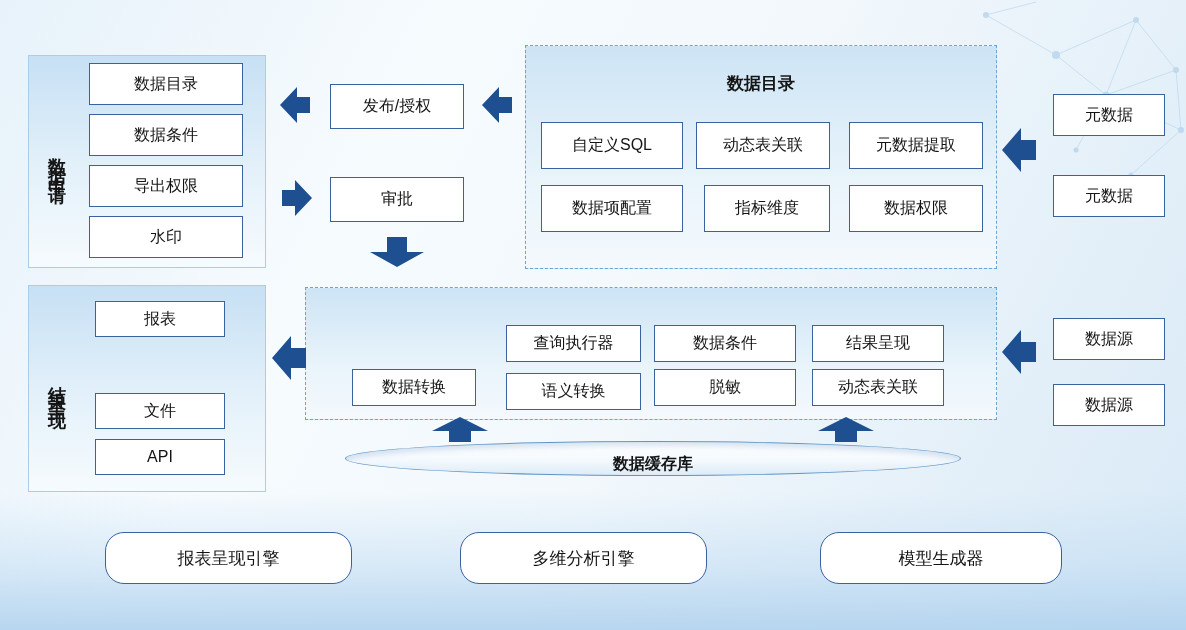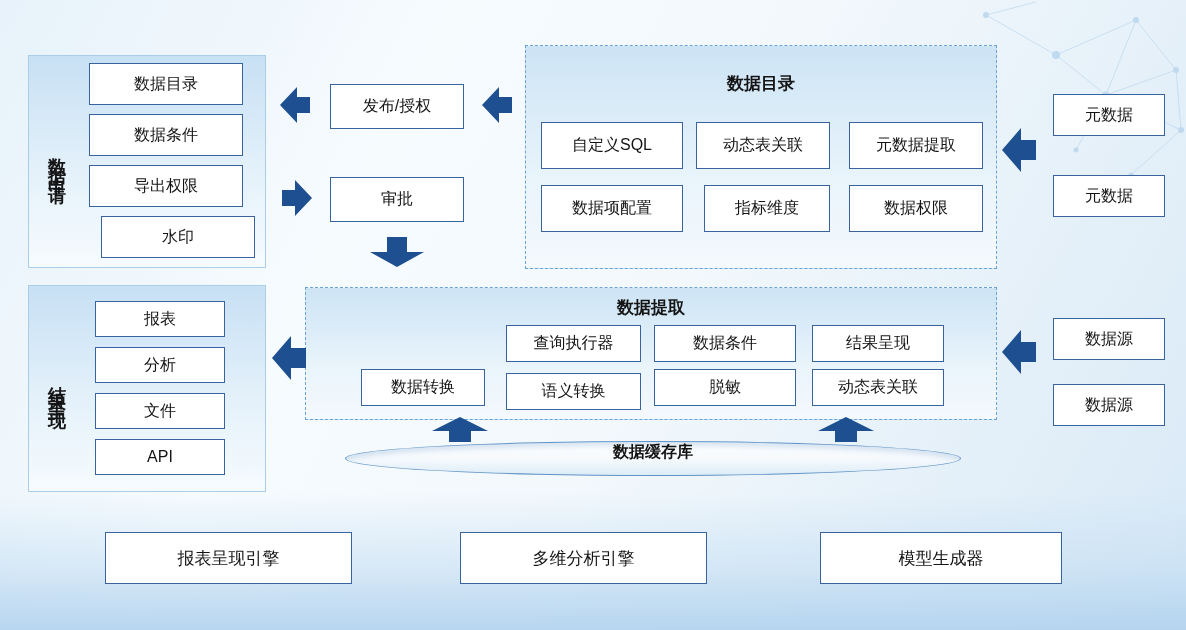--- a/index.html
+++ b/index.html
@@ -9,27 +9,27 @@
   .band{position:absolute;left:0;top:492px;width:100%;height:138px;
     background:linear-gradient(180deg,rgba(205,227,245,0) 0%,rgba(196,222,243,0.6) 55%,rgba(177,210,238,0.9) 100%);}
   .panel{position:absolute;background:linear-gradient(180deg,#c7e0f4 0%,#e4f1fa 55%,#f6fbfe 100%);border:1px solid #aacdea;}
   .panel.dashed{border:1px dashed #6ba3d6;background:linear-gradient(180deg,#cde4f5 0%,#e9f4fb 60%,#f4f9fd 100%);}
   .vtitle{position:absolute;left:16px;top:50%;transform:translateY(-50%);
     writing-mode:vertical-rl;text-orientation:upright;font-size:18px;font-weight:700;
     letter-spacing:9px;color:#151515;white-space:nowrap;}
   .ptitle{position:absolute;left:0;width:100%;text-align:center;font-size:17px;font-weight:700;color:#151515;}
   .wbox{position:absolute;background:#ffffff;border:1px solid #39639e;display:flex;
     align-items:center;justify-content:center;font-size:16px;color:#141414;white-space:nowrap;}
-  .engine{font-size:17px;}
+  .engine{font-size:17px;border-radius:19px;}
   .arrow{position:absolute;}
   .arrow polygon{fill:#1d4f91;}
   .cylinder{position:absolute;border:1px solid #6094c7;border-radius:50%;
     background:linear-gradient(180deg,#ffffff 0%,#f4f9fd 55%,#ddecf7 100%);
     box-shadow:inset 0 4px 5px rgba(130,170,210,0.3);
-    display:flex;align-items:flex-start;justify-content:center;}
+    display:flex;align-items:flex-end;justify-content:center;}
   .cylinder span{font-size:16px;font-weight:700;color:#141414;}
   .deco{position:absolute;opacity:0.85;pointer-events:none;}
 </style>
 </head>
 <body>
 
 <div class="canvas">
 
   <svg class="deco" style="right:0;top:0" width="260" height="210" viewBox="0 0 260 210">
     <g stroke="#c3dcf0" stroke-width="1" fill="none">
@@ -47,21 +47,21 @@
     </g>
   </svg>
 
   <div class="band"></div>
 
   <div class="panel" style="left:28px;top:55px;width:236px;height:211px">
     <div class="vtitle">数据申请</div>
     <div class="wbox" style="left:60px;top:7px;width:152px;height:40px">数据目录</div>
     <div class="wbox" style="left:60px;top:58px;width:152px;height:40px">数据条件</div>
     <div class="wbox" style="left:60px;top:109px;width:152px;height:40px">导出权限</div>
-    <div class="wbox" style="left:72px;top:160px;width:152px;height:40px">水印</div>
+    <div class="wbox" style="left:60px;top:160px;width:152px;height:40px">水印</div>
   </div>
 
   <div class="wbox" style="left:330px;top:84px;width:132px;height:43px">发布/授权</div>
   <div class="wbox" style="left:330px;top:177px;width:132px;height:43px">审批</div>
 
   <svg class="arrow" style="left:280px;top:87px" width="30" height="36" viewBox="0 0 30 36">
     <polygon points="0,18 17,0 17,10 30,10 30,26 17,26 17,36"></polygon>
     </svg>
   <svg class="arrow" style="left:482px;top:87px" width="30" height="36" viewBox="0 0 30 36">
     <polygon points="0,18 17,0 17,10 30,10 30,26 17,26 17,36"></polygon>
@@ -83,44 +83,42 @@
     <div class="wbox" style="left:178px;top:139px;width:124px;height:45px">指标维度</div>
   </div>
 
   <svg class="arrow" style="left:1002px;top:128px" width="34" height="44" viewBox="0 0 34 44">
     <polygon points="0,22 19,0 19,12 34,12 34,32 19,32 19,44"></polygon>
     </svg>
   <div class="wbox" style="left:1053px;top:94px;width:110px;height:40px">元数据</div>
   <div class="wbox" style="left:1053px;top:175px;width:110px;height:40px">元数据</div>
 
   <div class="panel dashed" style="left:305px;top:287px;width:690px;height:131px">
-    <div class="ptitle" style="top:8px">数据提取</div>
     <div class="wbox" style="left:200px;top:37px;width:133px;height:35px">查询执行器</div>
     <div class="wbox" style="left:348px;top:37px;width:140px;height:35px">数据条件</div>
     <div class="wbox" style="left:506px;top:37px;width:130px;height:35px">结果呈现</div>
-    <div class="wbox" style="left:55px;top:81px;width:122px;height:35px">数据转换</div>
+    <div class="wbox" style="left:46px;top:81px;width:122px;height:35px">数据转换</div>
     <div class="wbox" style="left:200px;top:85px;width:133px;height:35px">语义转换</div>
     <div class="wbox" style="left:348px;top:81px;width:140px;height:35px">脱敏</div>
     <div class="wbox" style="left:506px;top:81px;width:130px;height:35px">动态表关联</div>
   </div>
 
   <svg class="arrow" style="left:1002px;top:330px" width="34" height="44" viewBox="0 0 34 44">
     <polygon points="0,22 19,0 19,12 34,12 34,32 19,32 19,44"></polygon>
     </svg>
   <div class="wbox" style="left:1053px;top:318px;width:110px;height:40px">数据源</div>
   <div class="wbox" style="left:1053px;top:384px;width:110px;height:40px">数据源</div>
 
   <svg class="arrow" style="left:272px;top:336px" width="34" height="44" viewBox="0 0 34 44">
     <polygon points="0,22 19,0 19,12 34,12 34,32 19,32 19,44"></polygon>
     </svg>
 
   <div class="panel" style="left:28px;top:285px;width:236px;height:205px">
     <div class="vtitle">结果呈现</div>
     <div class="wbox" style="left:66px;top:15px;width:128px;height:34px">报表</div>
-    <div class="wbox" style="left:66px;top:61px;width:128px;height:34px">分析</div>
     <div class="wbox" style="left:66px;top:107px;width:128px;height:34px">文件</div>
     <div class="wbox" style="left:66px;top:153px;width:128px;height:34px">API</div>
   </div>
 
   <svg class="arrow" style="left:432px;top:417px" width="56" height="25" viewBox="0 0 56 25">
     <polygon points="28,0 56,14 39,14 39,25 17,25 17,14 0,14"></polygon>
     </svg>
   <svg class="arrow" style="left:818px;top:417px" width="56" height="25" viewBox="0 0 56 25">
     <polygon points="28,0 56,14 39,14 39,25 17,25 17,14 0,14"></polygon>
     </svg>

